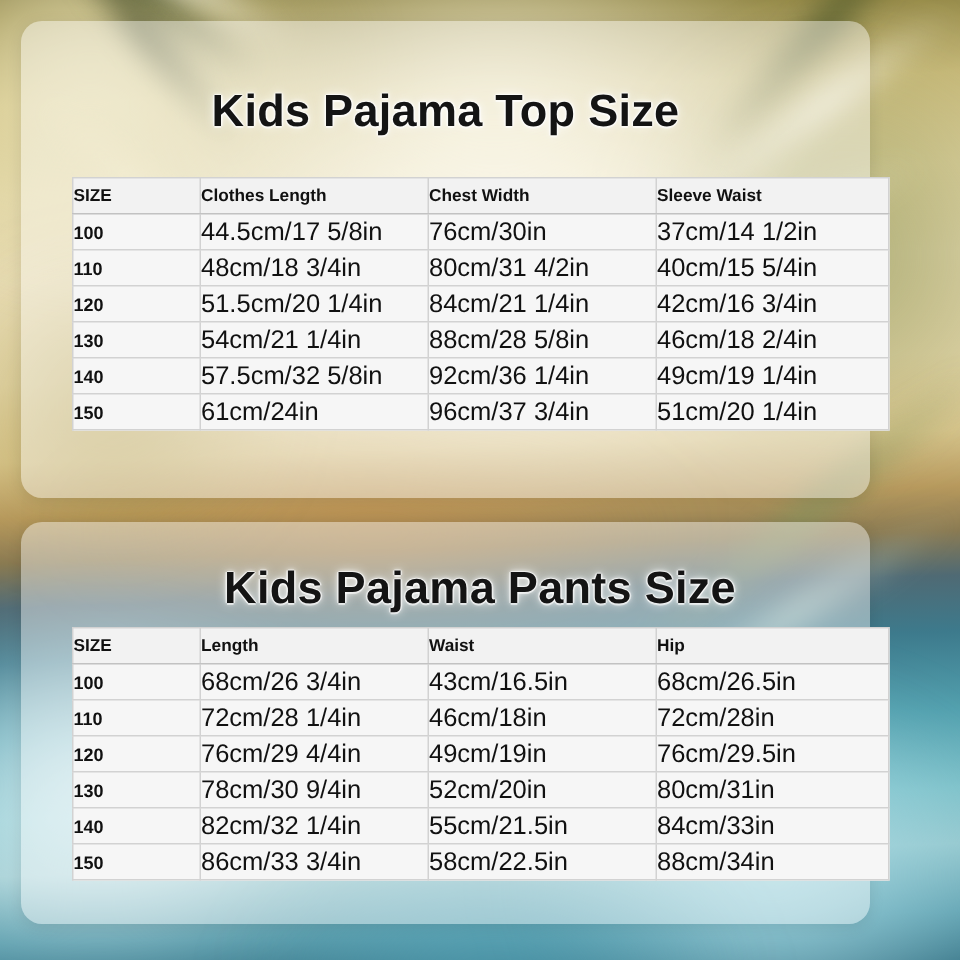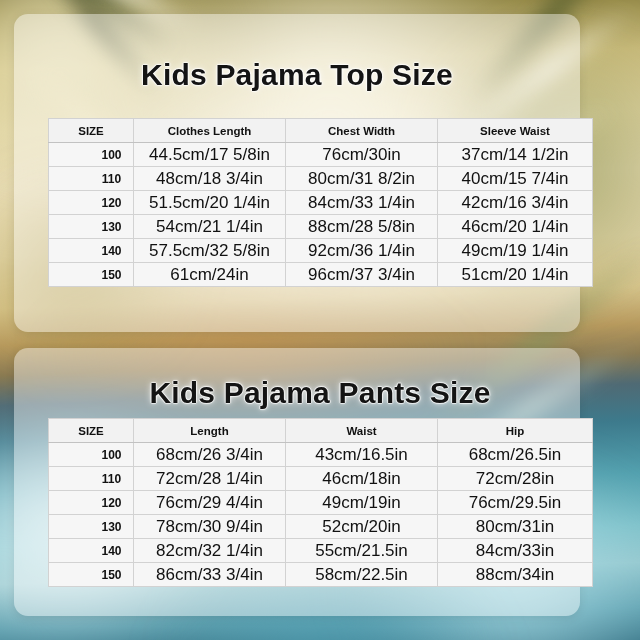--- a/index.html
+++ b/index.html
@@ -154,36 +154,35 @@
     background: #f7f7f7;
     border: 1px solid #8a8a8a;
     table-layout: fixed;
   }
   #table-top    { top: 104px; }
   #table-bottom { top: 70px; }
 
   .size-table td, .size-table th {
     border: 1px solid #d2d2d2;
     height: 24px;
-    text-align: center;
+    text-align: left;
     vertical-align: middle;
     color: #111;
     background: #f6f6f6;
   }
   .size-table thead th {
     font-size: 11.5px;
     font-weight: bold;
     background: #f2f2f2;
     border-bottom: 1px solid #c2c2c2;
   }
   .size-table tbody td { font-size: 17px; }
   .size-table tbody td.size-cell {
     font-weight: bold;
     font-size: 12px;
-    padding-left: 41px;
   }
   .col-size  { width: 85px; }
   .col-b     { width: 152px; }
   .col-c     { width: 152px; }
   .col-d     { width: 155px; }
 </style>
 </head>
 <body>
 
 <div id="bg-photo">
@@ -229,34 +228,34 @@
     <tbody>
       <tr>
         <td class="size-cell">100</td>
         <td>44.5cm/17 5/8in</td>
         <td>76cm/30in</td>
         <td>37cm/14 1/2in</td>
       </tr>
       <tr>
         <td class="size-cell">110</td>
         <td>48cm/18 3/4in</td>
-        <td>80cm/31 8/2in</td>
-        <td>40cm/15 7/4in</td>
+        <td>80cm/31 4/2in</td>
+        <td>40cm/15 5/4in</td>
       </tr>
       <tr>
         <td class="size-cell">120</td>
         <td>51.5cm/20 1/4in</td>
-        <td>84cm/33 1/4in</td>
+        <td>84cm/21 1/4in</td>
         <td>42cm/16 3/4in</td>
       </tr>
       <tr>
         <td class="size-cell">130</td>
         <td>54cm/21 1/4in</td>
         <td>88cm/28 5/8in</td>
-        <td>46cm/20 1/4in</td>
+        <td>46cm/18 2/4in</td>
       </tr>
       <tr>
         <td class="size-cell">140</td>
         <td>57.5cm/32 5/8in</td>
         <td>92cm/36 1/4in</td>
         <td>49cm/19 1/4in</td>
       </tr>
       <tr>
         <td class="size-cell">150</td>
         <td>61cm/24in</td>

